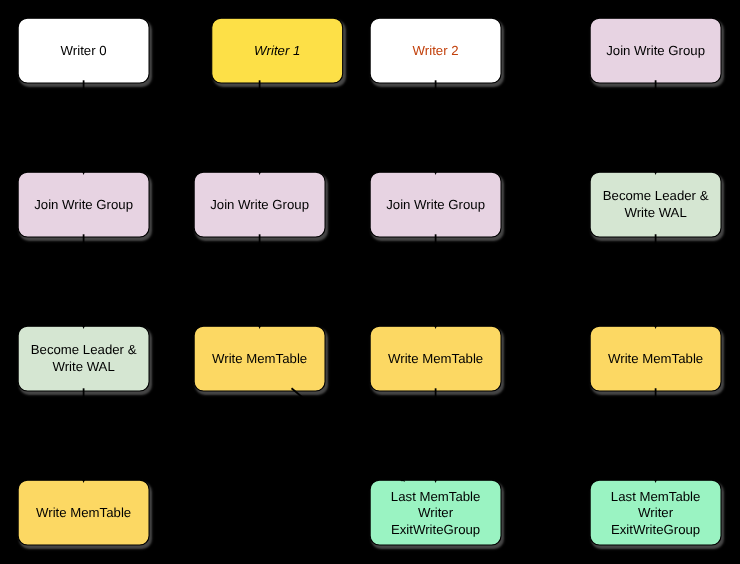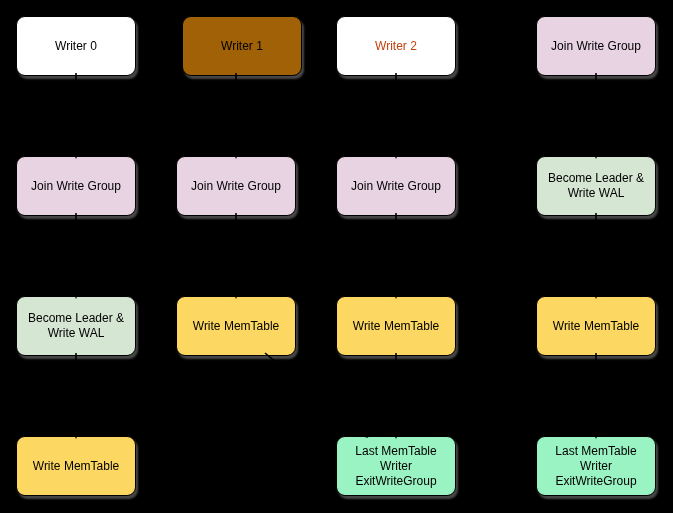--- a/index.html
+++ b/index.html
@@ -25,21 +25,21 @@
     font-family:"Liberation Sans",sans-serif;
     white-space:nowrap;
   }
 </style>
 </head>
 <body>
 
 <div class="canvas">
   <div id="nodes">
       <div class="node" style="left: 16px; top: 16px; width: 120px; height: 60px; background: rgb(255, 255, 255); border-color: rgb(0, 0, 0); color: rgb(0, 0, 0);">Writer 0</div>
-      <div class="node" style="left: 182px; top: 16px; width: 120px; height: 60px; background: #a16207; border-color: rgb(0, 0, 0); color: rgb(0, 0, 0);">Writer 1</div>
+      <div class="node" style="left: 192px; top: 16px; width: 120px; height: 60px; background: #fde047; border-color: rgb(0, 0, 0); color: rgb(0, 0, 0); font-style: italic;">Writer 1</div>
       <div class="node" style="left: 336px; top: 16px; width: 120px; height: 60px; background: rgb(255, 255, 255); border-color: rgb(0, 0, 0); color: #c2410c;">Writer 2</div>
       <div class="node" style="left: 536px; top: 16px; width: 120px; height: 60px; background: rgb(231, 211, 226); border-color: rgb(0, 0, 0); color: rgb(0, 0, 0);">Join Write Group</div>
       <div class="node" style="left: 16px; top: 156px; width: 120px; height: 60px; background: rgb(231, 211, 226); border-color: rgb(0, 0, 0); color: rgb(0, 0, 0);">Join Write Group</div>
       <div class="node" style="left: 176px; top: 156px; width: 120px; height: 60px; background: rgb(231, 211, 226); border-color: rgb(0, 0, 0); color: rgb(0, 0, 0);">Join Write Group</div>
       <div class="node" style="left: 336px; top: 156px; width: 120px; height: 60px; background: rgb(231, 211, 226); border-color: rgb(0, 0, 0); color: rgb(0, 0, 0);">Join Write Group</div>
       <div class="node" style="left: 536px; top: 156px; width: 120px; height: 60px; background: rgb(213, 230, 210); border-color: rgb(0, 0, 0); color: rgb(0, 0, 0);">Become Leader &amp;
 Write WAL</div>
       <div class="node" style="left: 16px; top: 296px; width: 120px; height: 60px; background: rgb(213, 230, 210); border-color: rgb(0, 0, 0); color: rgb(0, 0, 0);">Become Leader &amp;
 Write WAL</div>
       <div class="node" style="left: 176px; top: 296px; width: 120px; height: 60px; background: rgb(252, 216, 99); border-color: rgb(0, 0, 0); color: rgb(0, 0, 0);">Write MemTable</div>

